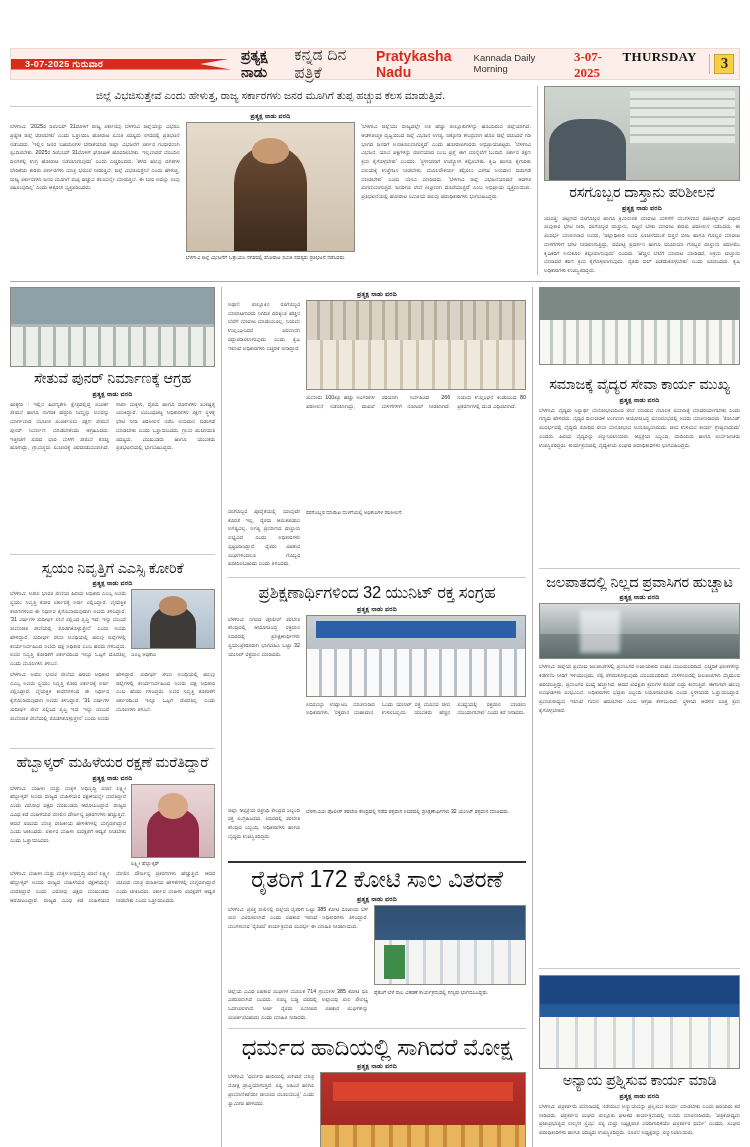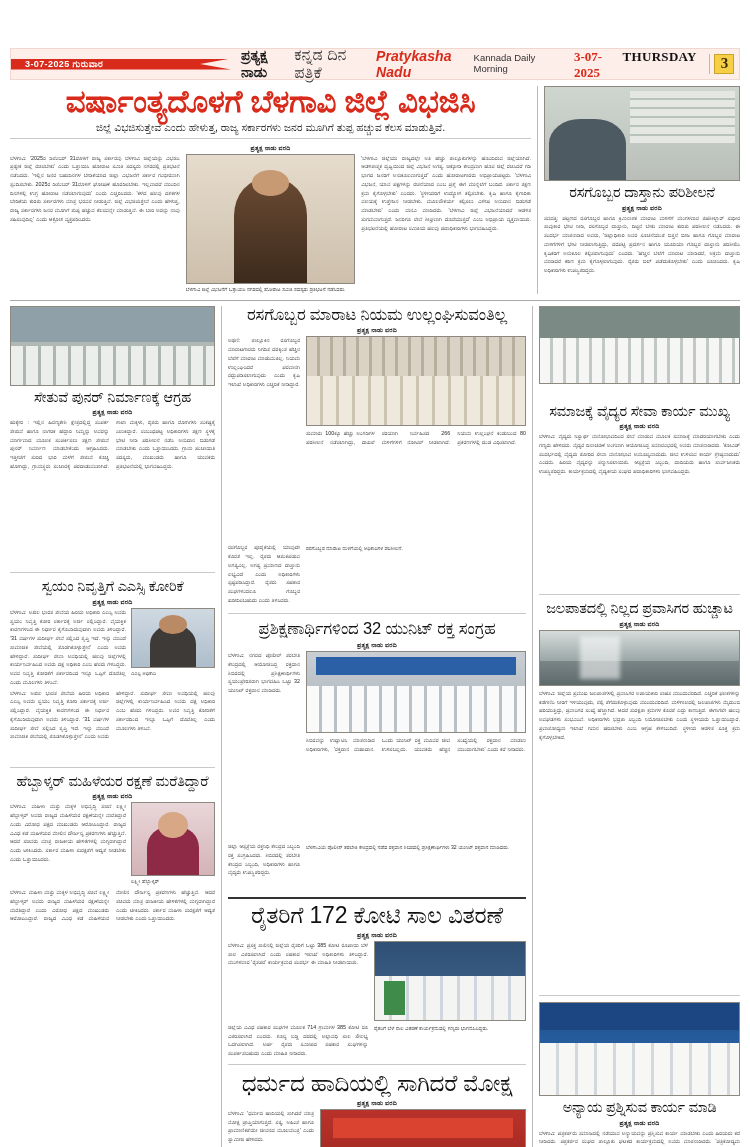--- a/index.html
+++ b/index.html
@@ -8,21 +8,21 @@
 
   
   .masthead{height:30px;background:#fdeee9;display:flex;align-items:center;position:relative;border:1px solid #f0d8d0;margin-top:34px;}
   .mh-date-tab{background:#d92b1c;color:#fff;font-size:9px;font-weight:bold;display:flex;align-items:center;padding:0 26px 0 14px;letter-spacing:.4px;
     clip-path:polygon(0 0,100% 0,86% 50%,100% 100%,0 100%);min-width:180px;}
   .mh-kn{display:flex;align-items:center;padding:0 10px;font-size:13px;color:#1a1a1a;gap:5px;}
   .mh-kn b{font-weight:bold;font-size:14px;}
   .mh-kn span{font-size:16px;color:#333;}
   .mh-spacer{flex:1;}
   .mh-en{display:flex;align-items:baseline;gap:5px;padding-right:12px;}
-  .mh-en .brand{color:#d92b1c;font-weight:bold;font-size:14px;letter-spacing:.1px;font-style:italic;}
+  .mh-en .brand{color:#d92b1c;font-weight:bold;font-size:14px;letter-spacing:.1px;}
   .mh-en .tagline{color:#333;font-size:9.5px;}
   .mh-en .date2{color:#d92b1c;font-weight:bold;font-size:13px;font-family:"Liberation Serif",serif;margin-left:16px;}
   .mh-en .day{color:#111;font-weight:bold;font-size:13px;font-family:"Liberation Serif",serif;letter-spacing:.3px;}
   .mh-pageno{width:34px;border-left:1px solid #cbb7a8;display:flex;align-items:center;justify-content:center;}
   .mh-pageno i{display:block;background:#f6cf46;border:1px solid #c9a32a;color:#3a2b00;font-style:normal;font-weight:bold;
       font-family:"Liberation Serif",serif;font-size:15px;width:18px;height:18px;line-height:17px;text-align:center;}
   .col{box-sizing:border-box;}
   .colL{width:212px;padding-right:6px;border-right:1px solid #b9b9b9;}
   .colC{width:316px;padding:0 6px;border-right:1px solid #b9b9b9;}
   .colR{width:212px;padding-left:6px;}
@@ -127,21 +127,20 @@
       <span class="day">THURSDAY</span>
     </div>
     <div class="mh-pageno">
       <i>3</i>
     </div>
   </div>
 
   <div style="display:flex;margin-top:6px;">
 
     <div style="width:528px;padding-right:6px;border-right:1px solid #b9b9b9;box-sizing:border-box;">
-      <div class="hl-main">ವರ್ಷಾಂತ್ಯದೊಳಗೆ ಬೆಳಗಾವಿ ಜಿಲ್ಲೆ ವಿಭಜಿಸಿ</div>
       <div class="hl-sub">ಜಿಲ್ಲೆ ವಿಭಜಿಸುತ್ತೇವೆ ಎಂದು ಹೇಳುತ್ತ, ರಾಜ್ಯ ಸರ್ಕಾರಗಳು ಜನರ ಮೂಗಿಗೆ ತುಪ್ಪ ಹಚ್ಚುವ ಕೆಲಸ ಮಾಡುತ್ತಿವೆ.</div>
       <div class="rule thin" style="margin:4px 0 5px;"></div>
       <div class="byline">ಪ್ರತ್ಯಕ್ಷ ನಾಡು ವರದಿ</div>
 
       <div style="display:flex;gap:6px;">
         <div style="width:172px;" class="txt">ಬೆಳಗಾವಿ: '2025ರ ಡಿಸೆಂಬರ್ 31ರೊಳಗೆ ರಾಜ್ಯ ಸರ್ಕಾರವು ಬೆಳಗಾವಿ ಜಿಲ್ಲೆಯನ್ನು ವಿಭಜಿಸಿ ಪ್ರತ್ಯೇಕ ಜಿಲ್ಲೆ ರಚಿಸಬೇಕು' ಎಂದು ಒತ್ತಾಯಿಸಿ ಹೋರಾಟ ಸಮಿತಿ ಸದಸ್ಯರು ನಗರದಲ್ಲಿ ಪ್ರತಿಭಟನೆ ನಡೆಸಿದರು. 'ಇಲ್ಲಿನ ಜನರ ಬಹುದಿನಗಳ ಬೇಡಿಕೆಯಾದ ಜಿಲ್ಲಾ ವಿಭಜನೆಗೆ ಸರ್ಕಾರ ಗಂಭೀರವಾಗಿ ಸ್ಪಂದಿಸಬೇಕು. 2025ರ ಡಿಸೆಂಬರ್ 31ರೊಳಗೆ ಘೋಷಣೆ ಹೊರಡಿಸಬೇಕು. ಇಲ್ಲವಾದರೆ ಮುಂದಿನ ದಿನಗಳಲ್ಲಿ ಉಗ್ರ ಹೋರಾಟ ನಡೆಸಲಾಗುವುದು' ಎಂದು ಎಚ್ಚರಿಸಿದರು. 'ಕಳೆದ ಹಲವು ದಶಕಗಳ ಬೇಡಿಕೆಯ ಕುರಿತು ಸರ್ಕಾರಗಳು ಮಾತ್ರ ಭರವಸೆ ನೀಡುತ್ತಿವೆ. ಜಿಲ್ಲೆ ವಿಭಜಿಸುತ್ತೇವೆ ಎಂದು ಹೇಳುತ್ತ, ರಾಜ್ಯ ಸರ್ಕಾರಗಳು ಜನರ ಮೂಗಿಗೆ ತುಪ್ಪ ಹಚ್ಚುವ ಕೆಲಸವನ್ನೇ ಮಾಡುತ್ತಿವೆ. ಈ ಬಾರಿ ಅದನ್ನು ನಾವು ಸಹಿಸುವುದಿಲ್ಲ' ಎಂದು ಆಕ್ರೋಶ ವ್ಯಕ್ತಪಡಿಸಿದರು.</div>
         <div style="width:172px;">
           <div class="photo ph-mic" style="height:128px;"></div>
           <div class="cap">ಬೆಳಗಾವಿ ಜಿಲ್ಲೆ ವಿಭಜನೆಗೆ ಒತ್ತಾಯಿಸಿ ನಗರದಲ್ಲಿ ಹೋರಾಟ ಸಮಿತಿ ಸದಸ್ಯರು ಪ್ರತಿಭಟನೆ ನಡೆಸಿದರು.</div>
         </div>
@@ -197,21 +196,20 @@
             <div class="cap">ಲಕ್ಷ್ಮೀ ಹೆಬ್ಬಾಳ್ಕರ್</div>
           </div>
         </div>
         <div class="txt cols2" style="height:240px;margin-top:2px;">ಬೆಳಗಾವಿ: ಮಹಿಳಾ ಮತ್ತು ಮಕ್ಕಳ ಅಭಿವೃದ್ಧಿ ಸಚಿವೆ ಲಕ್ಷ್ಮೀ ಹೆಬ್ಬಾಳ್ಕರ್ ಅವರು ರಾಜ್ಯದ ಮಹಿಳೆಯರ ರಕ್ಷಣೆಯನ್ನೇ ಮರೆತಿದ್ದಾರೆ ಎಂದು ವಿರೋಧ ಪಕ್ಷದ ಮುಖಂಡರು ಆರೋಪಿಸಿದ್ದಾರೆ. ರಾಜ್ಯದ ವಿವಿಧ ಕಡೆ ಮಹಿಳೆಯರ ಮೇಲಿನ ದೌರ್ಜನ್ಯ ಪ್ರಕರಣಗಳು ಹೆಚ್ಚುತ್ತಿವೆ. ಆದರೆ ಸಚಿವರು ಮಾತ್ರ ರಾಜಕೀಯ ಹೇಳಿಕೆಗಳಲ್ಲಿ ಮಗ್ನರಾಗಿದ್ದಾರೆ ಎಂದು ಟೀಕಿಸಿದರು. ಸರ್ಕಾರ ಮಹಿಳಾ ಸುರಕ್ಷತೆಗೆ ಆದ್ಯತೆ ನೀಡಬೇಕು ಎಂದು ಒತ್ತಾಯಿಸಿದರು.</div>
       </div>
     </div>
 
     <div class="col colC">
 
       <div>
-        <div class="hl">ರಸಗೊಬ್ಬರ ಮಾರಾಟ ನಿಯಮ ಉಲ್ಲಂಘಿಸುವಂತಿಲ್ಲ</div>
         <div class="byline">ಪ್ರತ್ಯಕ್ಷ ನಾಡು ವರದಿ</div>
         <div style="display:flex;gap:6px;">
           <div class="txt" style="width:72px;">ಅಥಣಿ: ತಾಲ್ಲೂಕಿನ ರಸಗೊಬ್ಬರ ಮಾರಾಟಗಾರರು ನಿಗದಿತ ದರಕ್ಕಿಂತ ಹೆಚ್ಚಿನ ಬೆಲೆಗೆ ಮಾರಾಟ ಮಾಡುವಂತಿಲ್ಲ. ನಿಯಮ ಉಲ್ಲಂಘಿಸಿದರೆ ಪರವಾನಗಿ ರದ್ದುಪಡಿಸಲಾಗುವುದು ಎಂದು ಕೃಷಿ ಇಲಾಖೆ ಅಧಿಕಾರಿಗಳು ಎಚ್ಚರಿಕೆ ನೀಡಿದ್ದಾರೆ.</div>
           <div style="width:220px;">
             <div class="photo ph-sacks" style="height:88px;"></div>
             <div class="txt cols3" style="height:112px;margin-top:3px;">ಸುಮಾರು 100ಕ್ಕೂ ಹೆಚ್ಚು ಅಂಗಡಿಗಳ ಪರಿಶೀಲನೆ ನಡೆಸಲಾಗಿದ್ದು, ದಾಖಲೆ ಸರಿಯಾಗಿ ನಿರ್ವಹಿಸದ 266 ಮಳಿಗೆಗಳಿಗೆ ನೋಟಿಸ್ ನೀಡಲಾಗಿದೆ. ನಿಯಮ ಉಲ್ಲಂಘನೆ ಕಂಡುಬಂದ 80 ಪ್ರಕರಣಗಳಲ್ಲಿ ದಂಡ ವಿಧಿಸಲಾಗಿದೆ.</div>
           </div>
         </div>
         <div style="display:flex;gap:6px;margin-top:2px;">
           <div class="txt" style="width:72px;height:64px;">ರಸಗೊಬ್ಬರ ಪೂರೈಕೆಯಲ್ಲಿ ಯಾವುದೇ ಕೊರತೆ ಇಲ್ಲ. ರೈತರು ಆತಂಕಪಡುವ ಅಗತ್ಯವಿಲ್ಲ. ಅಗತ್ಯ ಪ್ರಮಾಣದ ದಾಸ್ತಾನು ಲಭ್ಯವಿದೆ ಎಂದು ಅಧಿಕಾರಿಗಳು ಸ್ಪಷ್ಟಪಡಿಸಿದ್ದಾರೆ. ರೈತರು ಸಹಕಾರ ಸಂಘಗಳಿಂದಲೂ ಗೊಬ್ಬರ ಖರೀದಿಸಬಹುದು ಎಂದು ತಿಳಿಸಿದರು.</div>
@@ -267,21 +265,21 @@
           </div>
         </div>
 
       </div>
     </div>
 
     <div class="col colR">
 
       <div>
         <div class="photo ph-clinic" style="height:76px;"></div>
-        <div class="hl sm" style="margin-top:20px;">ಸಮಾಜಕ್ಕೆ ವೈದ್ಯರ ಸೇವಾ ಕಾರ್ಯ ಮುಖ್ಯ</div>
+        <div class="hl sm" style="margin-top:12px;">ಸಮಾಜಕ್ಕೆ ವೈದ್ಯರ ಸೇವಾ ಕಾರ್ಯ ಮುಖ್ಯ</div>
         <div class="byline">ಪ್ರತ್ಯಕ್ಷ ನಾಡು ವರದಿ</div>
         <div class="txt" style="height:156px;">ಬೆಳಗಾವಿ: ವೈದ್ಯರು ನಿಸ್ವಾರ್ಥ ಮನೋಭಾವದಿಂದ ಸೇವೆ ಮಾಡುವ ಮೂಲಕ ಸಮಾಜಕ್ಕೆ ಮಾದರಿಯಾಗಬೇಕು ಎಂದು ಗಣ್ಯರು ಹೇಳಿದರು. ವೈದ್ಯರ ದಿನಾಚರಣೆ ಅಂಗವಾಗಿ ಆಯೋಜಿಸಿದ್ದ ಸಮಾರಂಭದಲ್ಲಿ ಅವರು ಮಾತನಾಡಿದರು. 'ಕೋವಿಡ್ ಸಂದರ್ಭದಲ್ಲಿ ವೈದ್ಯರು ತೋರಿದ ಸೇವಾ ಮನೋಭಾವ ಅಮೂಲ್ಯವಾದುದು. ಜೀವ ಉಳಿಸುವ ಕಾರ್ಯ ಶ್ರೇಷ್ಠವಾದುದು' ಎಂದರು. ಹಿರಿಯ ವೈದ್ಯರನ್ನು ಸನ್ಮಾನಿಸಲಾಯಿತು. ಆಸ್ಪತ್ರೆಯ ಸಿಬ್ಬಂದಿ, ದಾದಿಯರು ಹಾಗೂ ಸಾರ್ವಜನಿಕರು ಉಪಸ್ಥಿತರಿದ್ದರು. ಕಾರ್ಯಕ್ರಮದಲ್ಲಿ ವೈದ್ಯಕೀಯ ಸಂಘದ ಪದಾಧಿಕಾರಿಗಳು ಭಾಗವಹಿಸಿದ್ದರು.</div>
       </div>
 
       <div class="rule thin"></div>
 
       <div>
         <div class="hl sm">ಜಲಪಾತದಲ್ಲಿ ನಿಲ್ಲದ ಪ್ರವಾಸಿಗರ ಹುಚ್ಚಾಟ</div>
         <div class="byline">ಪ್ರತ್ಯಕ್ಷ ನಾಡು ವರದಿ</div>
         <div class="photo ph-water" style="height:54px;"></div>

